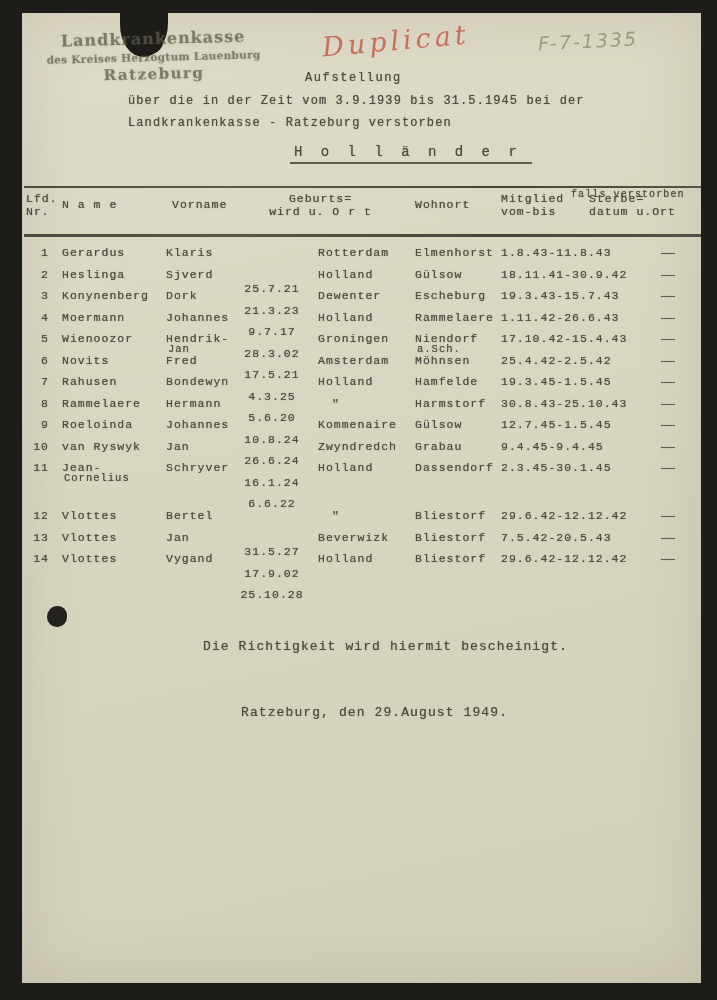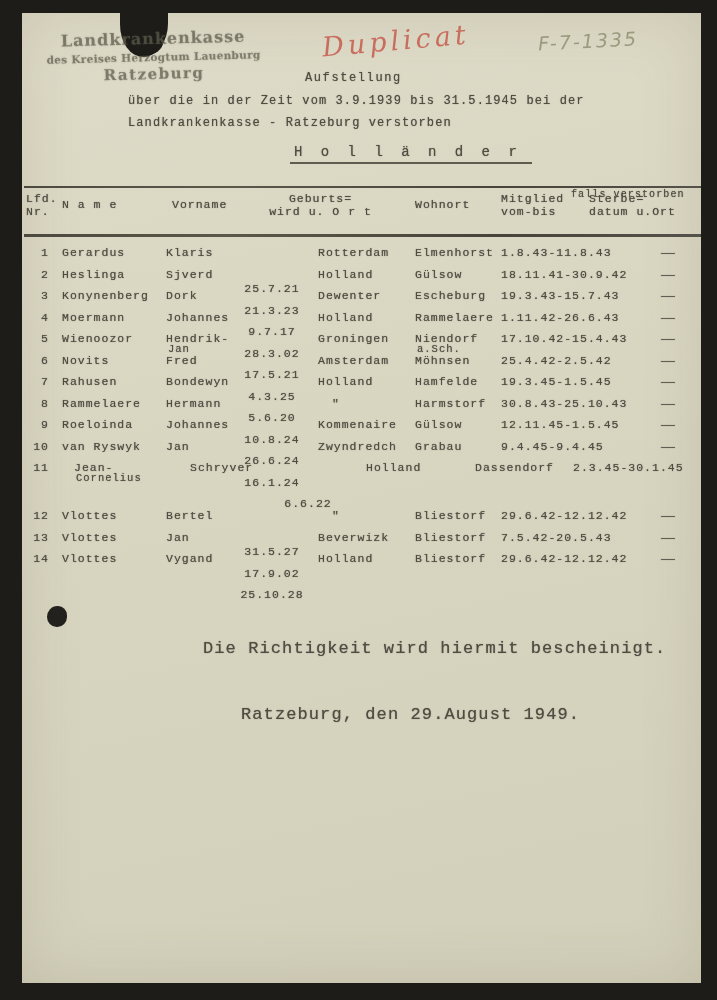--- a/index.html
+++ b/index.html
@@ -82,28 +82,28 @@
   .hcell.center{text-align:center;}
   .hcell.vorname{padding-top:6px;padding-left:6px;}
   .hcell.wohnort{padding-top:6px;}
   .hcell.name{padding-top:6px;letter-spacing:1px;}
   .tbody{position:absolute;left:4px;top:233px;width:675px;}
   .row{
     display:grid;grid-template-columns:36px 104px 60px 92px 97px 86px 134px 1fr;
     height:21.5px;font-size:11.5px;letter-spacing:1px;
     color:#4f4d42;text-shadow:0 0 1px rgba(79,77,66,0.75);
   }
-  .row.tall{height:48px;gap:12px;}
+  .row.tall{height:48px;}
   .cell{position:relative;white-space:nowrap;}
   .cell.nr{text-align:right;padding-right:13px;}
   .cell.geb{text-align:center;margin-top:36px;}
   .cell.ditto{padding-left:14px;}
   .cell.sterbe{text-align:center;letter-spacing:0;}
   .subline{position:absolute;left:2px;top:11px;font-size:10.5px;}
-  .footer-line{font-size:17px;letter-spacing:1.1px;white-space:nowrap;text-align:right;}
+  .footer-line{font-size:13px;letter-spacing:1.1px;white-space:nowrap;text-align:right;}
   .f1{left:181px;top:626px;}
   .f2{left:219px;top:692px;}
 </style>
 </head>
 <body>
 
 <div class="scan">
   <div class="paper">
 
     <div class="punch-top"></div>
@@ -225,21 +225,21 @@
           <span class="cell mitglied">30.8.43-25.10.43</span>
           <span class="cell sterbe">——</span>
         </div>
         <div class="row">
           <span class="cell nr">9</span>
           <span class="cell name">Roeloinda</span>
           <span class="cell vorname">Johannes</span>
           <span class="cell geb">26.6.24</span>
           <span class="cell gebort">Kommenaire</span>
           <span class="cell wohnort">Gülsow</span>
-          <span class="cell mitglied">12.11.45-1.5.45</span>
+          <span class="cell mitglied">12.7.45-1.5.45</span>
           <span class="cell sterbe">——</span>
         </div>
         <div class="row">
           <span class="cell nr">10</span>
           <span class="cell name">van Ryswyk</span>
           <span class="cell vorname">Jan</span>
           <span class="cell geb">16.1.24</span>
           <span class="cell gebort">Zwyndredch</span>
           <span class="cell wohnort">Grabau</span>
           <span class="cell mitglied">9.4.45-9.4.45</span>

